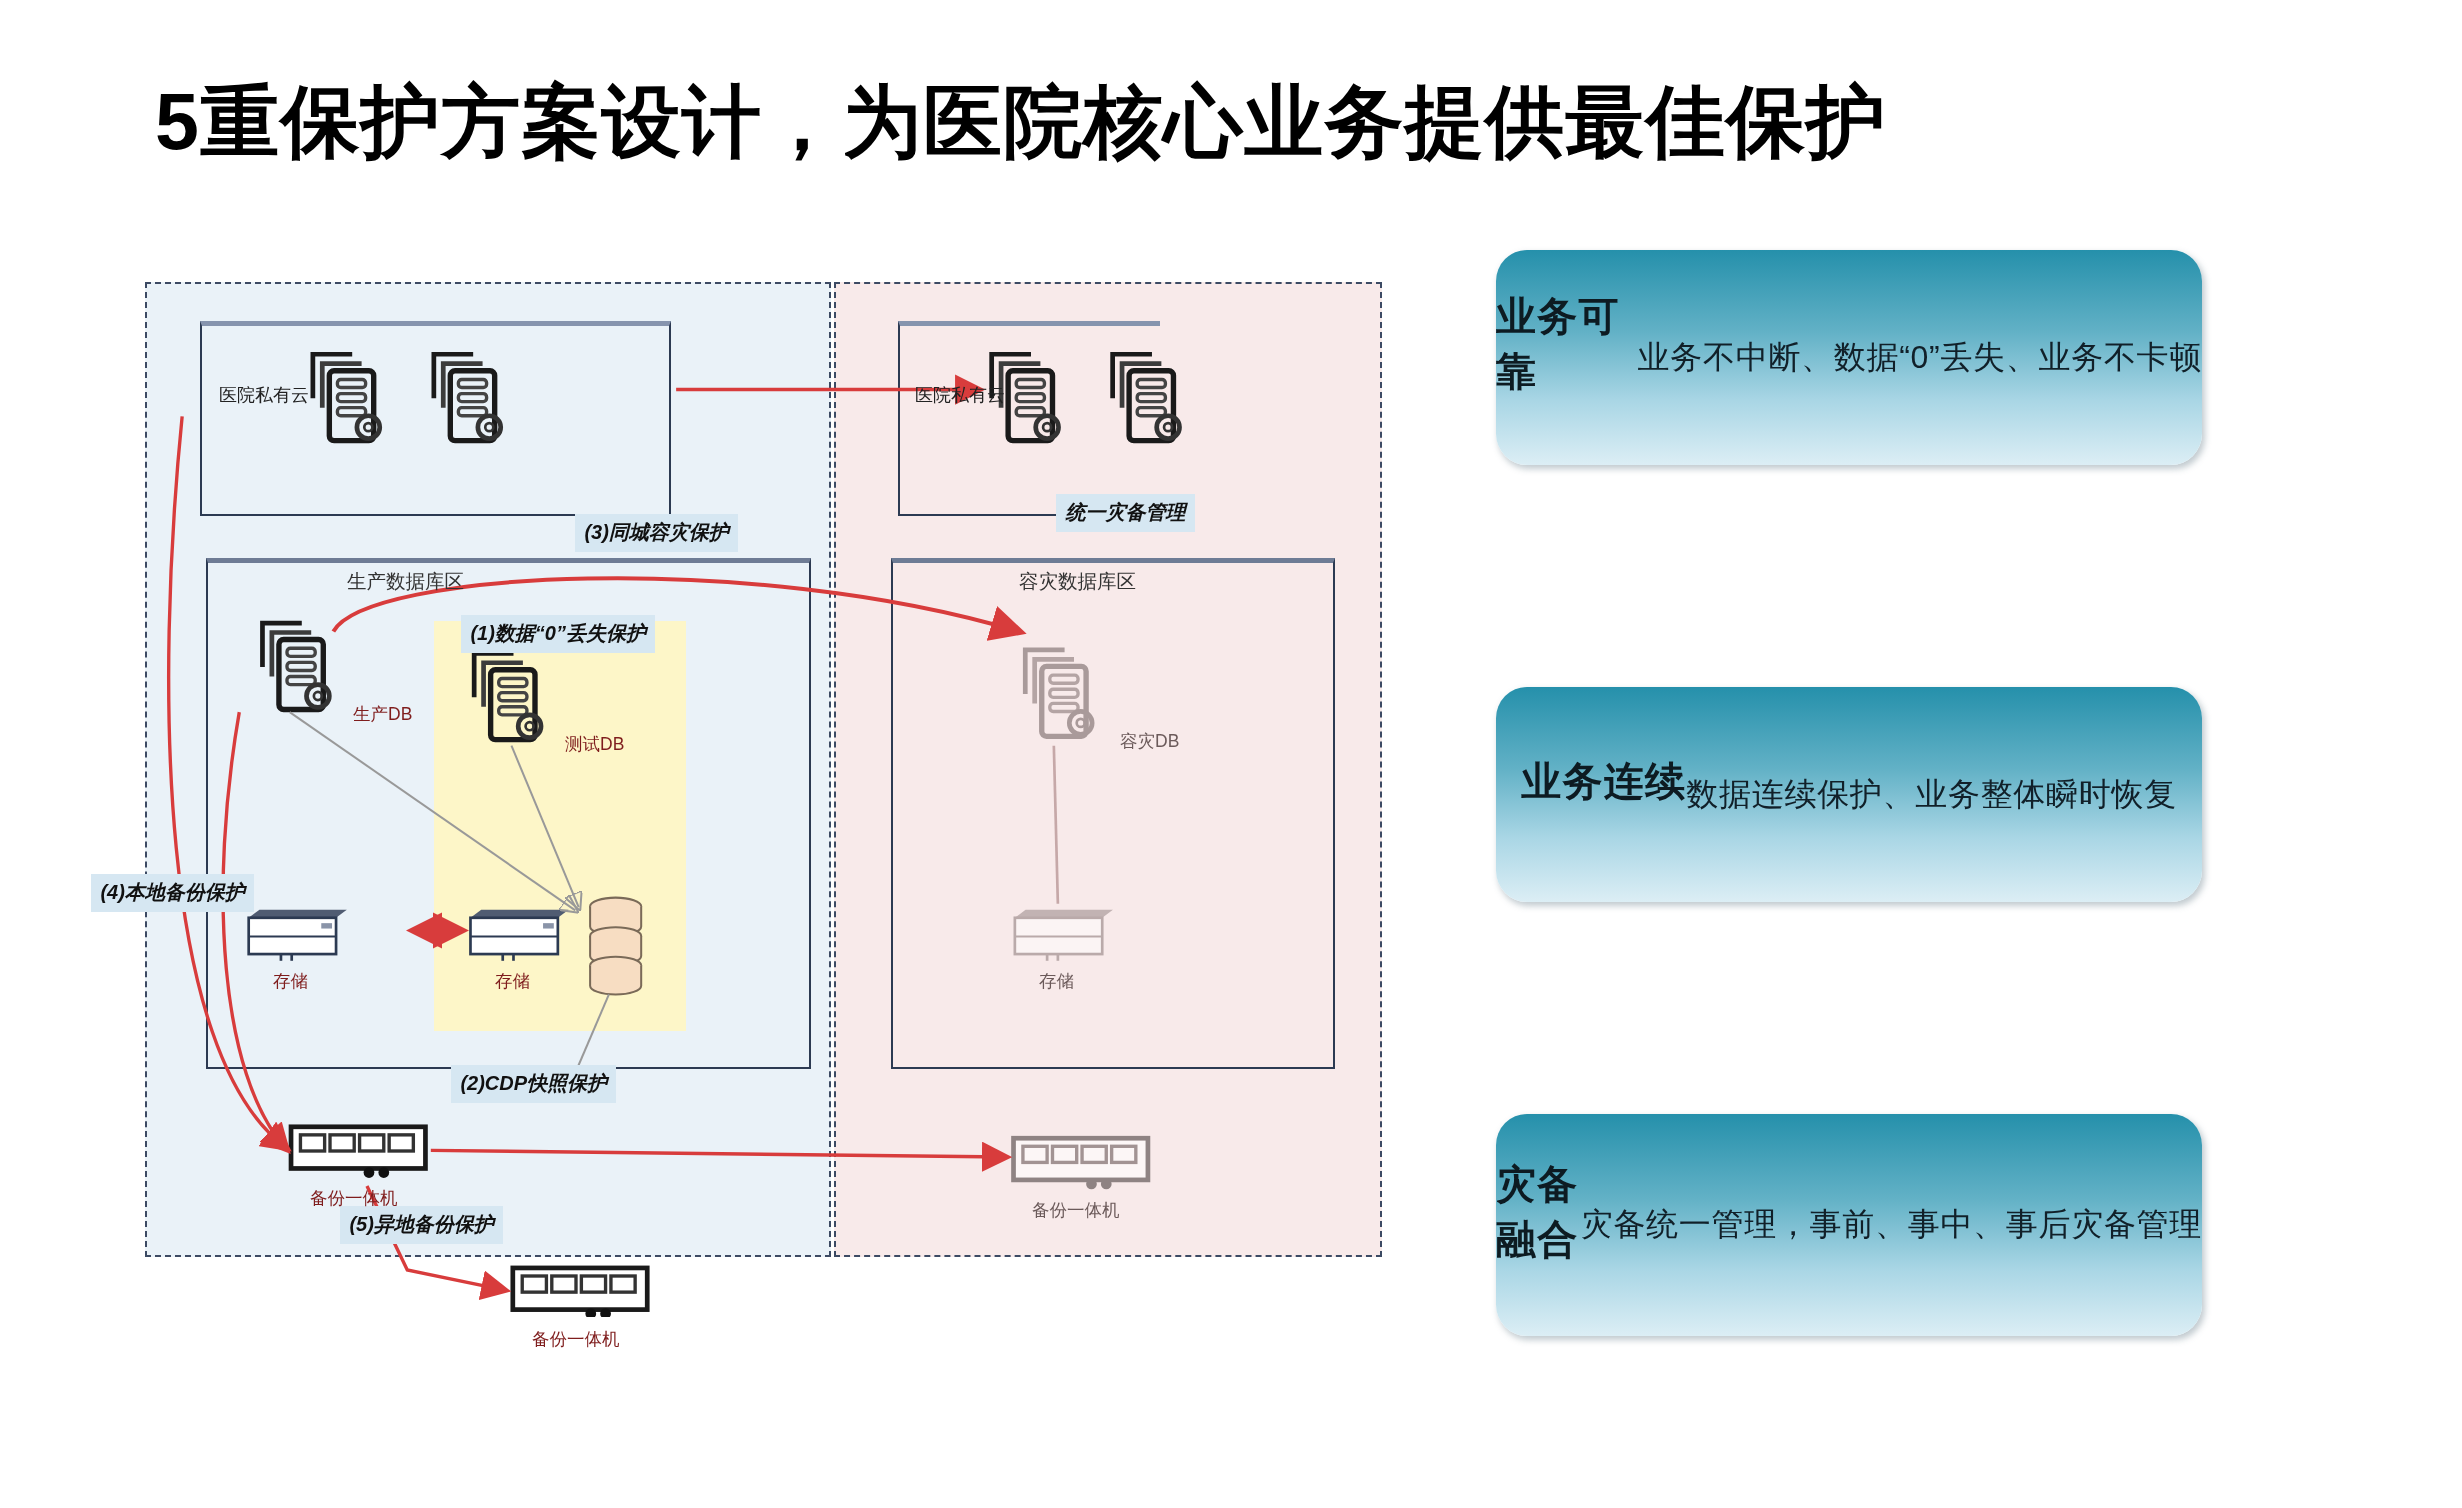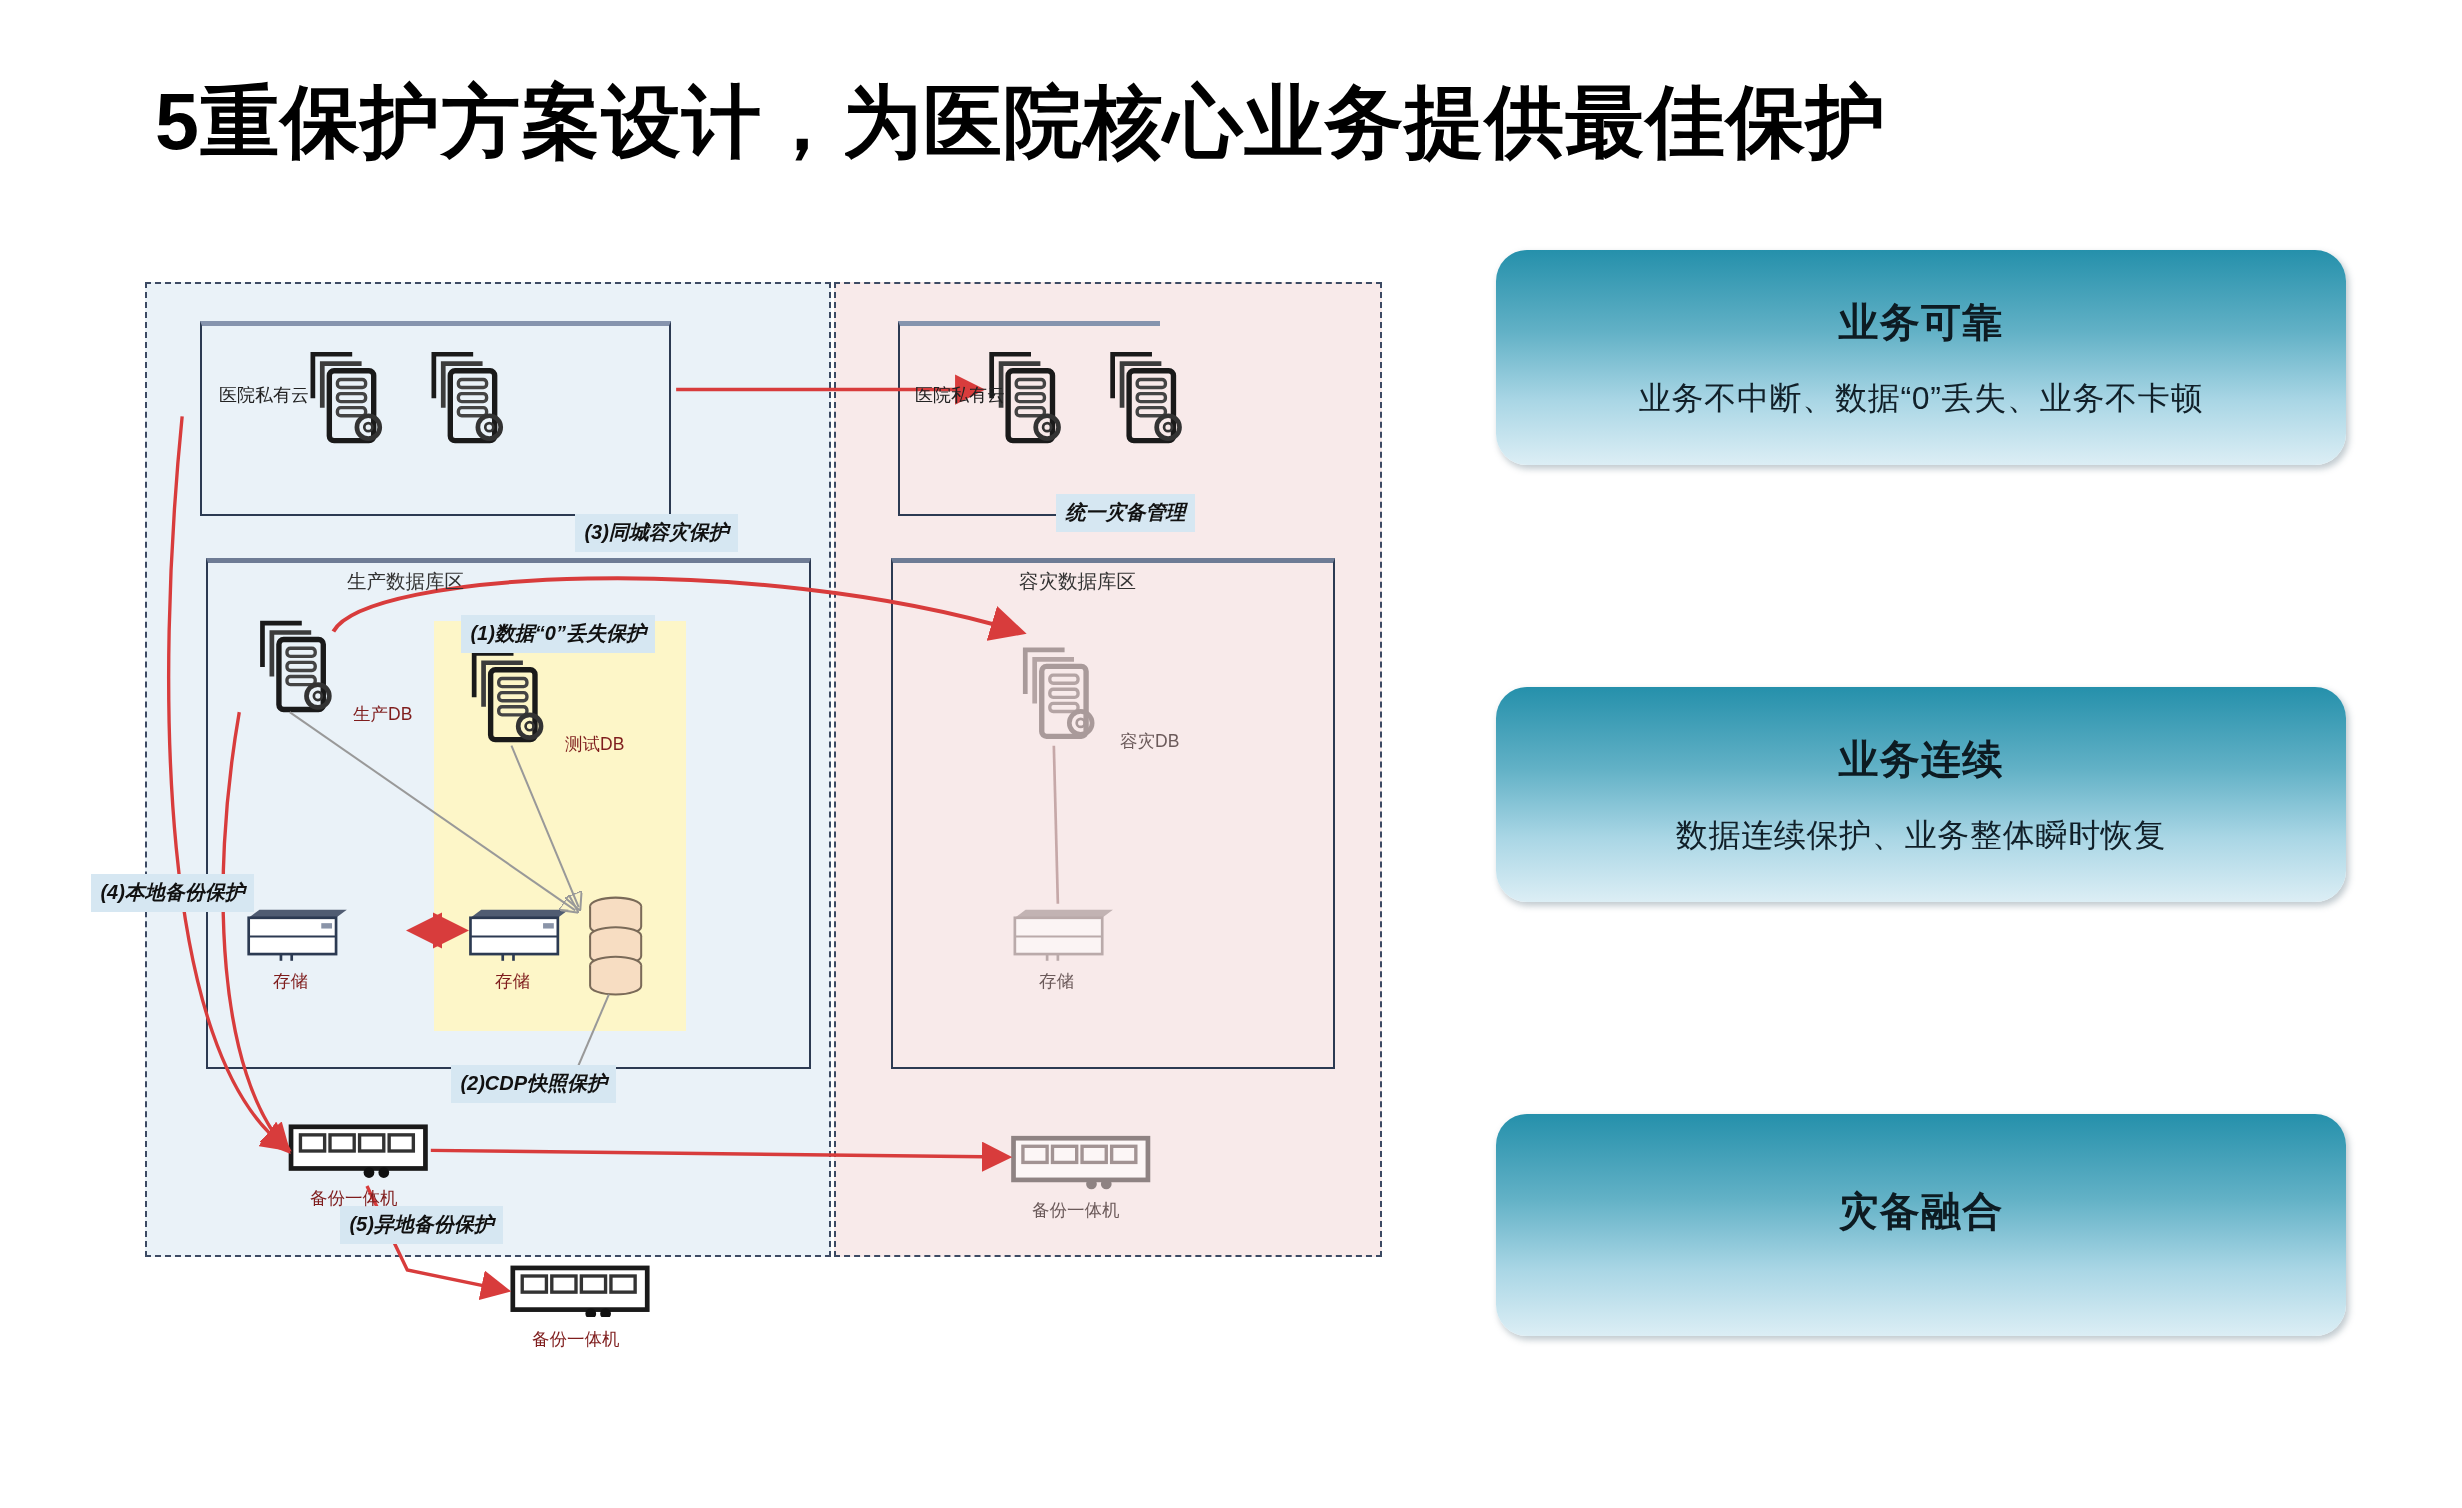--- a/index.html
+++ b/index.html
@@ -53,26 +53,26 @@
     position:absolute;font-size:18px;color:#222;white-space:nowrap;
   }
   .callout{
     position:absolute;background:#d6e7f2;
     font-size:20px;font-weight:bold;font-style:italic;color:#111;
     padding:5.4px 9.4px;white-space:nowrap;
   }
 
   
   .card{
-    position:absolute;left:1496px;width:850px;
+    position:absolute;left:1496px;width:706px;
     border-radius:31px;
     background:linear-gradient(to bottom,#2590ab 0%,#62b1c6 38%,#a9d6e5 70%,#dceef5 100%);
     box-shadow:2.7px 3.4px 6px rgba(120,140,150,.45);
     box-sizing:border-box;
-    display:flex;flex-direction:column;align-items:center;justify-content:center;
+    display:flex;flex-direction:row;align-items:center;justify-content:center;
   }
   #card-0{top:250px;height:215px;}
   #card-1{top:667px;height:215px;margin-top:20px;}
   #card-2{top:1114px;height:222px;}
   .card-title{
     font-size:40px;font-weight:bold;color:#0d1b22;
     margin-bottom:27px;letter-spacing:1.3px;
   }
   .card-desc{
     font-size:32px;color:#112029;letter-spacing:0.7px;white-space:nowrap;
@@ -248,14 +248,15 @@
   <div class="card-desc">业务不中断、数据“0”丢失、业务不卡顿</div>
 </div>
 
 <div class="card" id="card-1">
   <div class="card-title">业务连续</div>
   <div class="card-desc">数据连续保护、业务整体瞬时恢复</div>
 </div>
 
 <div class="card" id="card-2">
   <div class="card-title">灾备融合</div>
+  <div class="card-desc">灾备统一管理，事前、事中、事后灾备管理</div>
 </div>
 
 
 </body></html>

